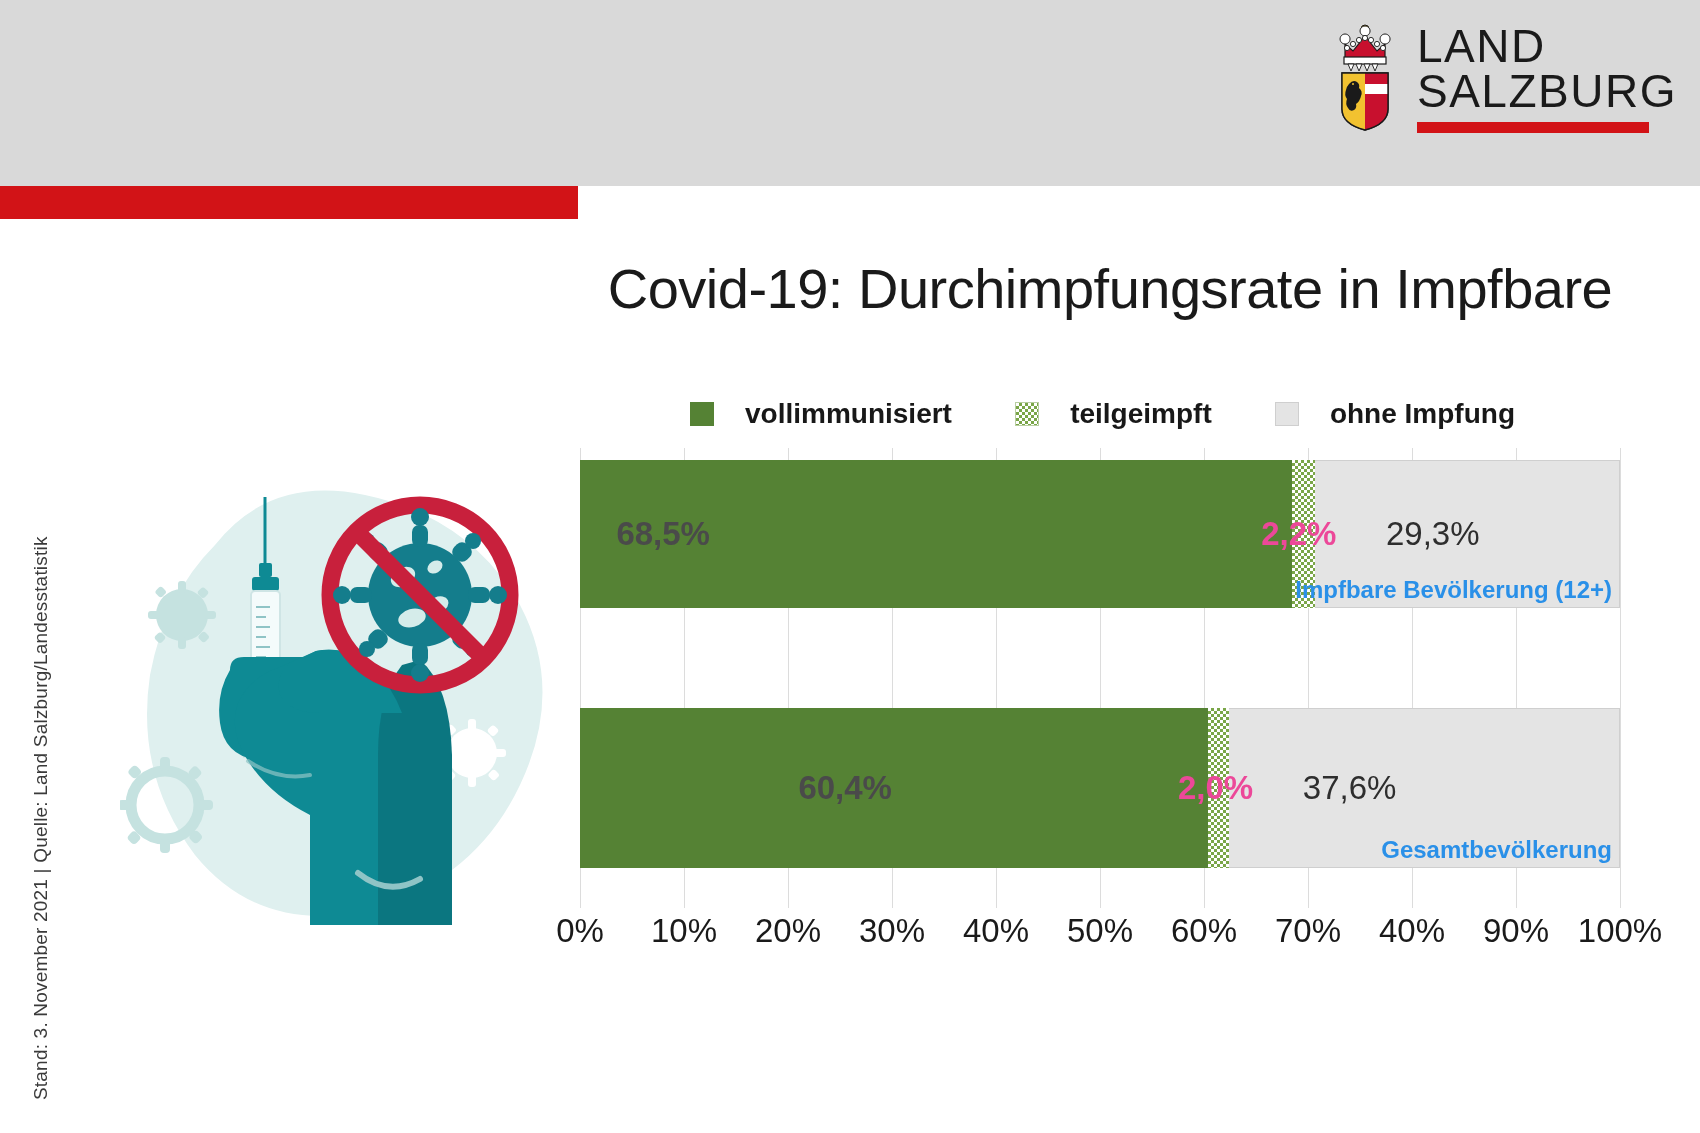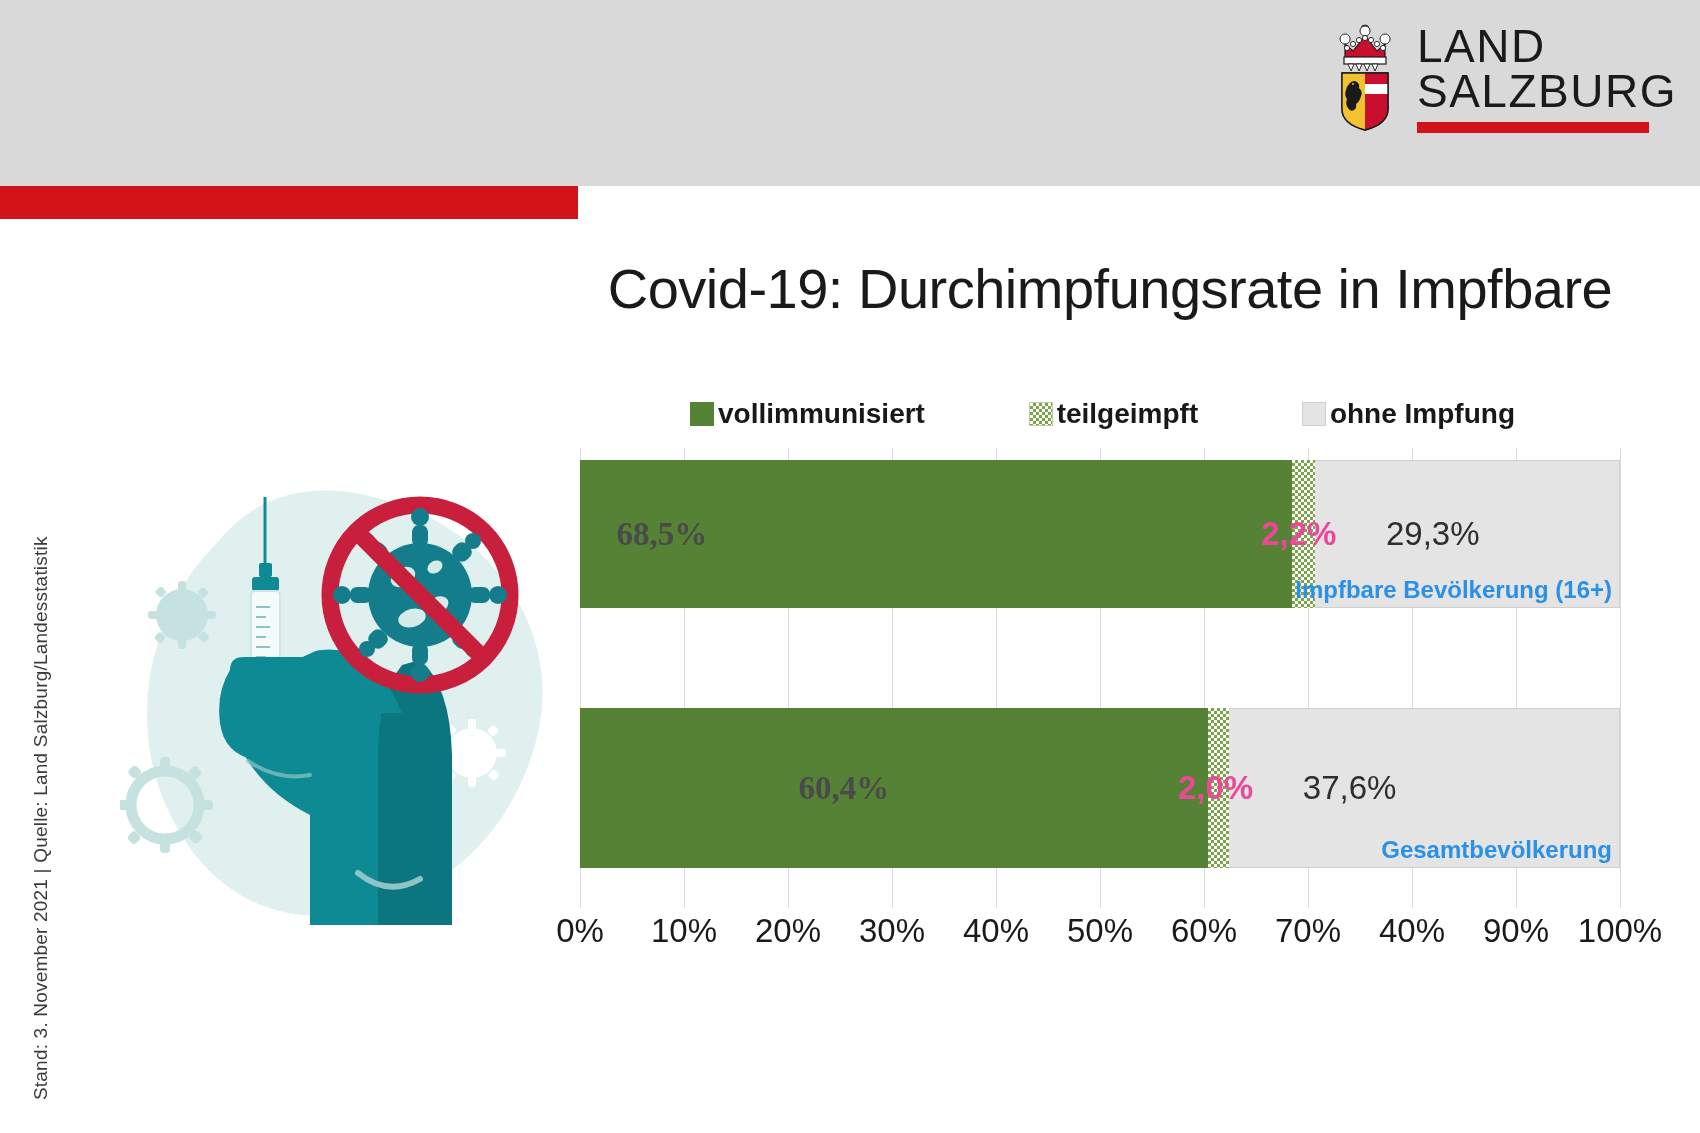--- a/index.html
+++ b/index.html
@@ -84,21 +84,21 @@
   
   .legend {
     position: absolute;
     left: 580px; top: 398px;
     width: 1040px;
     display: flex;
     justify-content: space-between;
     align-items: center;
     padding: 0 105px 0 110px;
   }
-  .legend-item { display: flex; align-items: center; gap: 4px; }
+  .legend-item { display: flex; align-items: center; gap: 31px; }
   .legend-swatch { width: 24px; height: 24px; display: block; }
   .sw-full { background: #558234; }
   .sw-partial {
     background-color: #ffffff;
     background-image:
       linear-gradient(45deg, #7aa648 25%, transparent 25%, transparent 75%, #7aa648 75%),
       linear-gradient(45deg, #7aa648 25%, transparent 25%, transparent 75%, #7aa648 75%);
     background-size: 6px 6px;
     background-position: 0 0, 3px 3px;
     border: 1px solid #b9cfa2;
@@ -149,21 +149,21 @@
   }
 
   .val {
     position: absolute;
     top: 50%;
     transform: translateY(-50%);
     font-size: 33px;
     font-weight: bold;
     white-space: nowrap;
   }
-  .val-full    { color: #4a4a4a; font-family: Liberation Serif, serif; }
+  .val-full    { color: #4a4a4a; }
   .val-partial { color: #ec4899; }
   .val-none    { color: #2e2e2e; font-weight: 400; }
 
   .series-label {
     position: absolute;
     right: 8px; bottom: 4px;
     font-size: 24px;
     font-weight: bold;
     color: #2a90e8;
     white-space: nowrap;
@@ -371,21 +371,21 @@
   <div class="gridline" style="left:90%"></div>
   <div class="gridline" style="left:100%"></div>
 
   <div class="bar-group g1">
     <div class="track"></div>
     <div class="seg seg-full" style="left:0%;    width:68.5%"></div>
     <div class="seg seg-partial" style="left:68.5%; width:2.2%"></div>
     <span class="val val-full" style="left:3.5%">68,5%</span>
     <span class="val val-partial" style="left:65.5%">2,2%</span>
     <span class="val val-none" style="left:77.5%">29,3%</span>
-    <span class="series-label">Impfbare Bevölkerung (16+)</span>
+    <span class="series-label">Impfbare Bevölkerung (12+)</span>
   </div>
 
   <div class="bar-group g2">
     <div class="track"></div>
     <div class="seg seg-full" style="left:0%;    width:60.4%"></div>
     <div class="seg seg-partial" style="left:60.4%; width:2.0%"></div>
     <span class="val val-full" style="left:21%">60,4%</span>
     <span class="val val-partial" style="left:57.5%">2,0%</span>
     <span class="val val-none" style="left:69.5%">37,6%</span>
     <span class="series-label">Gesamtbevölkerung</span>

